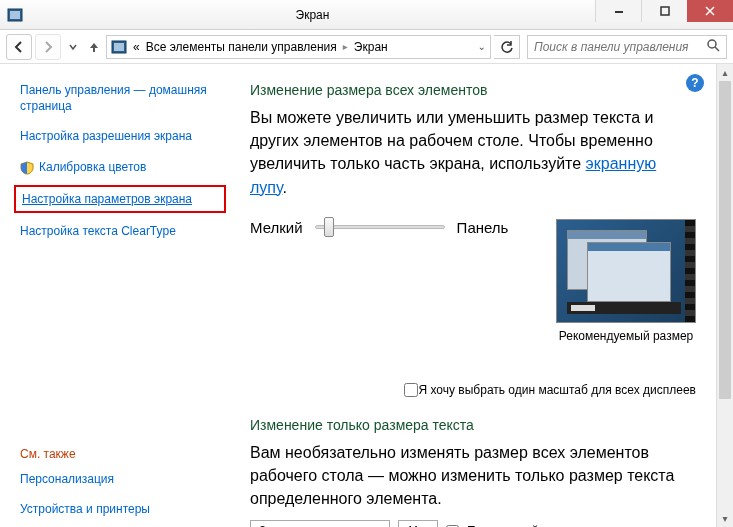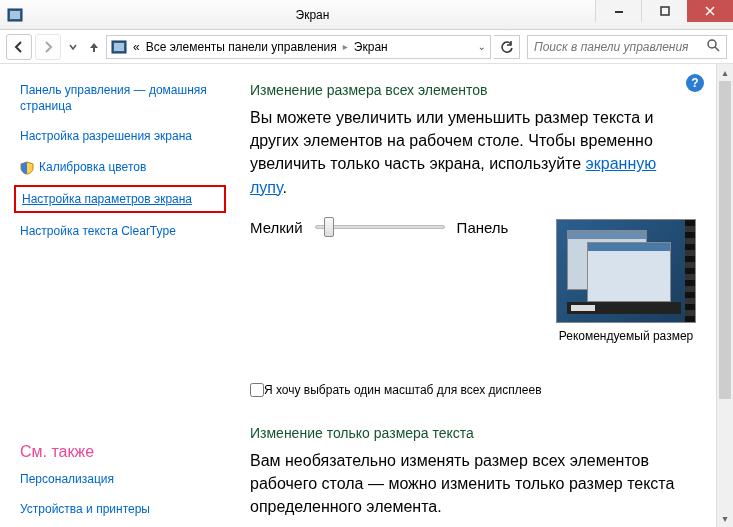--- a/index.html
+++ b/index.html
@@ -31,21 +31,21 @@
 
 
 .body { display: flex; height: calc(100% - 64px); }
 .sidebar { width: 230px; padding: 18px 10px 10px 20px; display: flex; flex-direction: column; gap: 14px; }
 .sidebar a, .sidebar .link { color: #0066cc; text-decoration: none; font-size: 12px; display: block; line-height: 1.35; }
 .side-item { display: flex; align-items: flex-end; gap: 5px; }
 .shield { width: 14px; height: 14px; flex-shrink: 0; margin-top: 1px; }
 .highlight-box { border: 2px solid #d00; padding: 4px 6px; margin: -4px -6px; }
 .highlight-box a { text-decoration: underline; }
 .spacer { flex: 1; }
-.see-also { color: #ec4899; font-size: 16px; margin-bottom: -4px; margin-top: 16px; }
+.see-also { color: #c2410c; font-size: 12px; margin-bottom: -4px; margin-top: 16px; }
 
 .content { flex: 1; padding: 18px 20px 10px 20px; overflow-y: auto; position: relative; }
 .content h1 { color: #14532d; font-size: 14px; font-weight: normal; margin-bottom: 8px; }
 .content p { font-size: 16px; line-height: 1.45; margin-bottom: 4px; }
 .content a.inline { color: #0066cc; text-decoration: underline; }
 
 .slider-row { display: flex; align-items: flex-start; gap: 12px; margin: 20px 0 10px 0; }
 .slider-block { display: flex; align-items: center; gap: 8px; }
 .slider-track { width: 130px; height: 4px; background: #ddd; border: 1px solid #bbb; border-radius: 2px; position: relative; margin: 0 4px; }
 .slider-thumb { width: 10px; height: 20px; background: linear-gradient(to bottom, #fafafa, #ddd); border: 1px solid #888; border-radius: 2px; position: absolute; top: -9px; left: 8px; }
@@ -54,21 +54,21 @@
 .preview { width: 140px; height: 104px; background: linear-gradient(135deg, #2b5f8f, #1a3d5c); border: 1px solid #888; position: relative; overflow: hidden; }
 .preview .film-r { position: absolute; right: 0; top: 0; bottom: 0; width: 10px; background: repeating-linear-gradient(to bottom, #111 0 6px, #333 6px 12px); }
 .preview .win1 { position: absolute; top: 10px; left: 10px; width: 80px; height: 60px; background: #c8d4e0; border: 1px solid #888; }
 .preview .win1::before { content: ""; position: absolute; top: 0; left: 0; right: 0; height: 8px; background: #6a8db0; }
 .preview .win2 { position: absolute; top: 22px; left: 30px; width: 84px; height: 60px; background: #d8e2ec; border: 1px solid #888; }
 .preview .win2::before { content: ""; position: absolute; top: 0; left: 0; right: 0; height: 8px; background: #4a7aa8; }
 .preview .barbot { position: absolute; bottom: 8px; left: 10px; right: 14px; height: 12px; background: #222; }
 .preview .barbot::before { content: ""; position: absolute; left: 4px; top: 3px; width: 24px; height: 6px; background: #ddd; }
 .rec-label { font-size: 12px; text-align: center; margin-top: 6px; width: 140px; }
 
-.chk-row { display: flex; align-items: center; margin: 40px 0 28px 0; }
+.chk-row { display: flex; align-items: center; margin: 40px 0 20px 0; justify-content: flex-end; }
 .chk-row input { width: 14px; height: 14px; }
 
 .sel-row { display: flex; align-items: center; gap: 8px; margin-top: 10px; }
 .sel-row select { height: 22px; font-size: 12px; border: 1px solid #aaa; background: #fff; padding: 0 4px; }
 
 .help-ic { position: absolute; top: 10px; right: 12px; width: 18px; height: 18px; border-radius: 50%; background: #2b7cd3; color: #fff; display: flex; align-items: center; justify-content: center; font-size: 12px; font-weight: bold; }
 
 .scrollbar { width: 17px; background: #f0f0f0; border-left: 1px solid #ddd; display: flex; flex-direction: column; }
 .scrollbar .arr { height: 17px; display: flex; align-items: center; justify-content: center; color: #666; font-size: 10px; }
 .scrollbar .thumb { flex: 1; margin: 0 2px; background: #cdcdcd; border-radius: 1px; max-height: 340px; }

